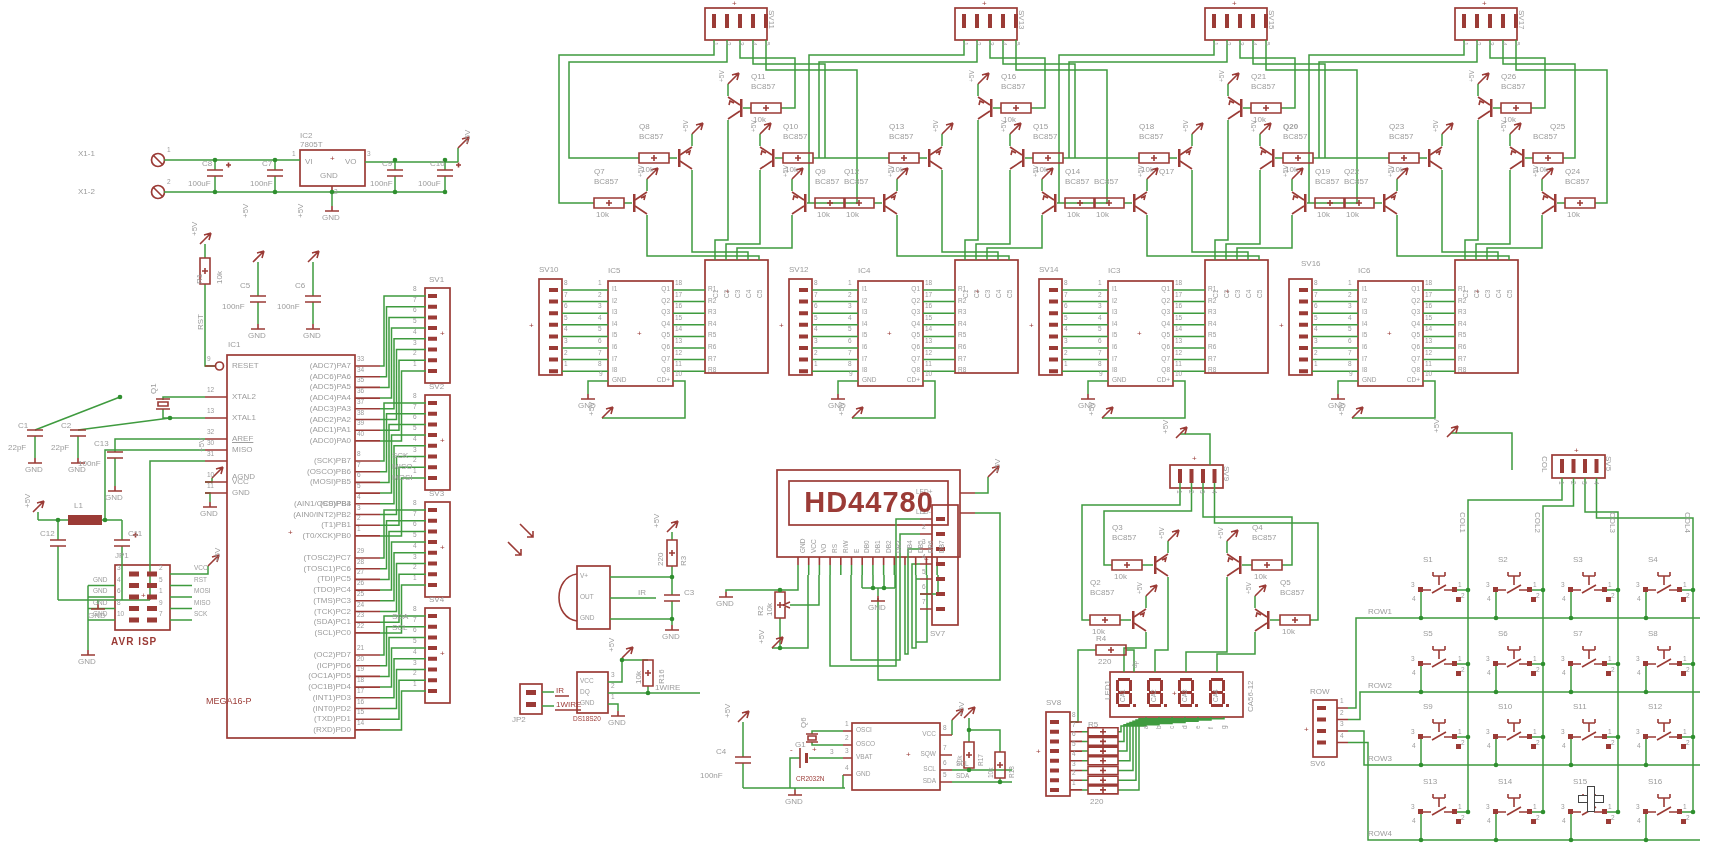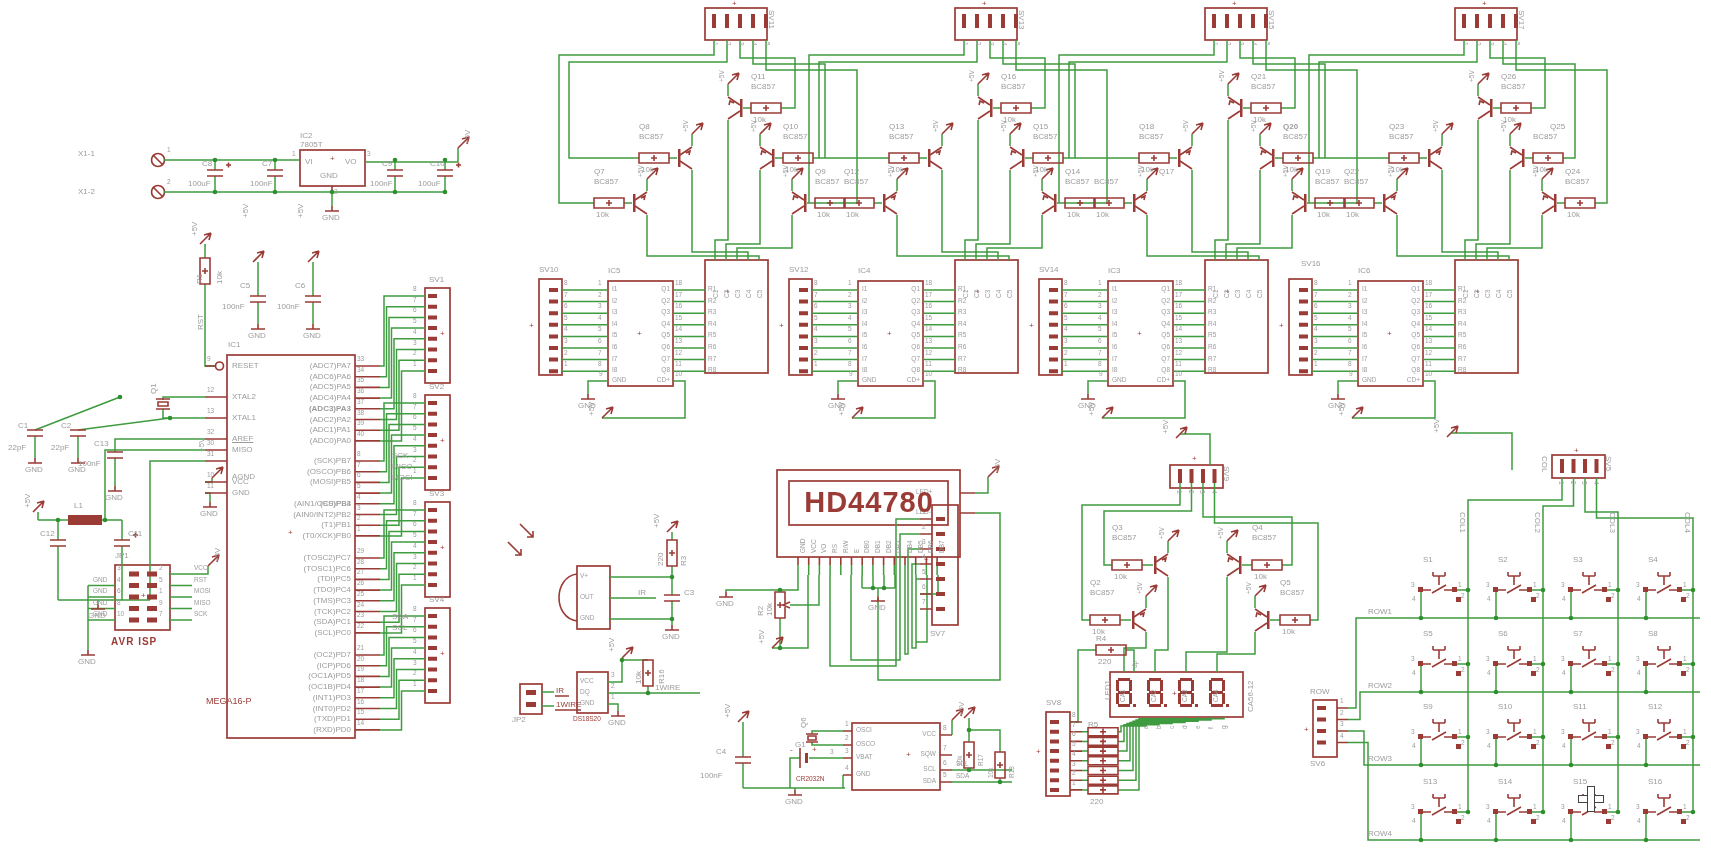--- a/index.html
+++ b/index.html
@@ -206,21 +206,21 @@
       <span class="lbl s" style="left: 413px; top: 286px;">8</span>
       <span class="lbl rr" style="left: 233px; top: 372.7px;">(ADC6)PA6</span>
       <span class="lbl s" style="left: 357px; top: 366.7px;">34</span>
       <span class="lbl s" style="left: 413px; top: 296.7px;">7</span>
       <span class="lbl rr" style="left: 233px; top: 383.4px;">(ADC5)PA5</span>
       <span class="lbl s" style="left: 357px; top: 377.4px;">35</span>
       <span class="lbl s" style="left: 413px; top: 307.4px;">6</span>
       <span class="lbl rr" style="left: 233px; top: 394.1px;">(ADC4)PA4</span>
       <span class="lbl s" style="left: 357px; top: 388.1px;">36</span>
       <span class="lbl s" style="left: 413px; top: 318.1px;">5</span>
-      <span class="lbl rr" style="left: 233px; top: 404.8px; font-weight: bold;">(ADC3)PA3</span>
+      <span class="lbl rr" style="left: 233px; top: 404.8px;">(ADC3)PA3</span>
       <span class="lbl s" style="left: 357px; top: 398.8px;">37</span>
       <span class="lbl s" style="left: 413px; top: 328.8px;">4</span>
       <span class="lbl rr" style="left: 233px; top: 415.5px;">(ADC2)PA2</span>
       <span class="lbl s" style="left: 357px; top: 409.5px;">38</span>
       <span class="lbl s" style="left: 413px; top: 339.5px;">3</span>
       <span class="lbl rr" style="left: 233px; top: 426.2px;">(ADC1)PA1</span>
       <span class="lbl s" style="left: 357px; top: 420.2px;">39</span>
       <span class="lbl s" style="left: 413px; top: 350.2px;">2</span>
       <span class="lbl rr" style="left: 233px; top: 436.9px;">(ADC0)PA0</span>
       <span class="lbl s" style="left: 357px; top: 430.9px;">40</span>

